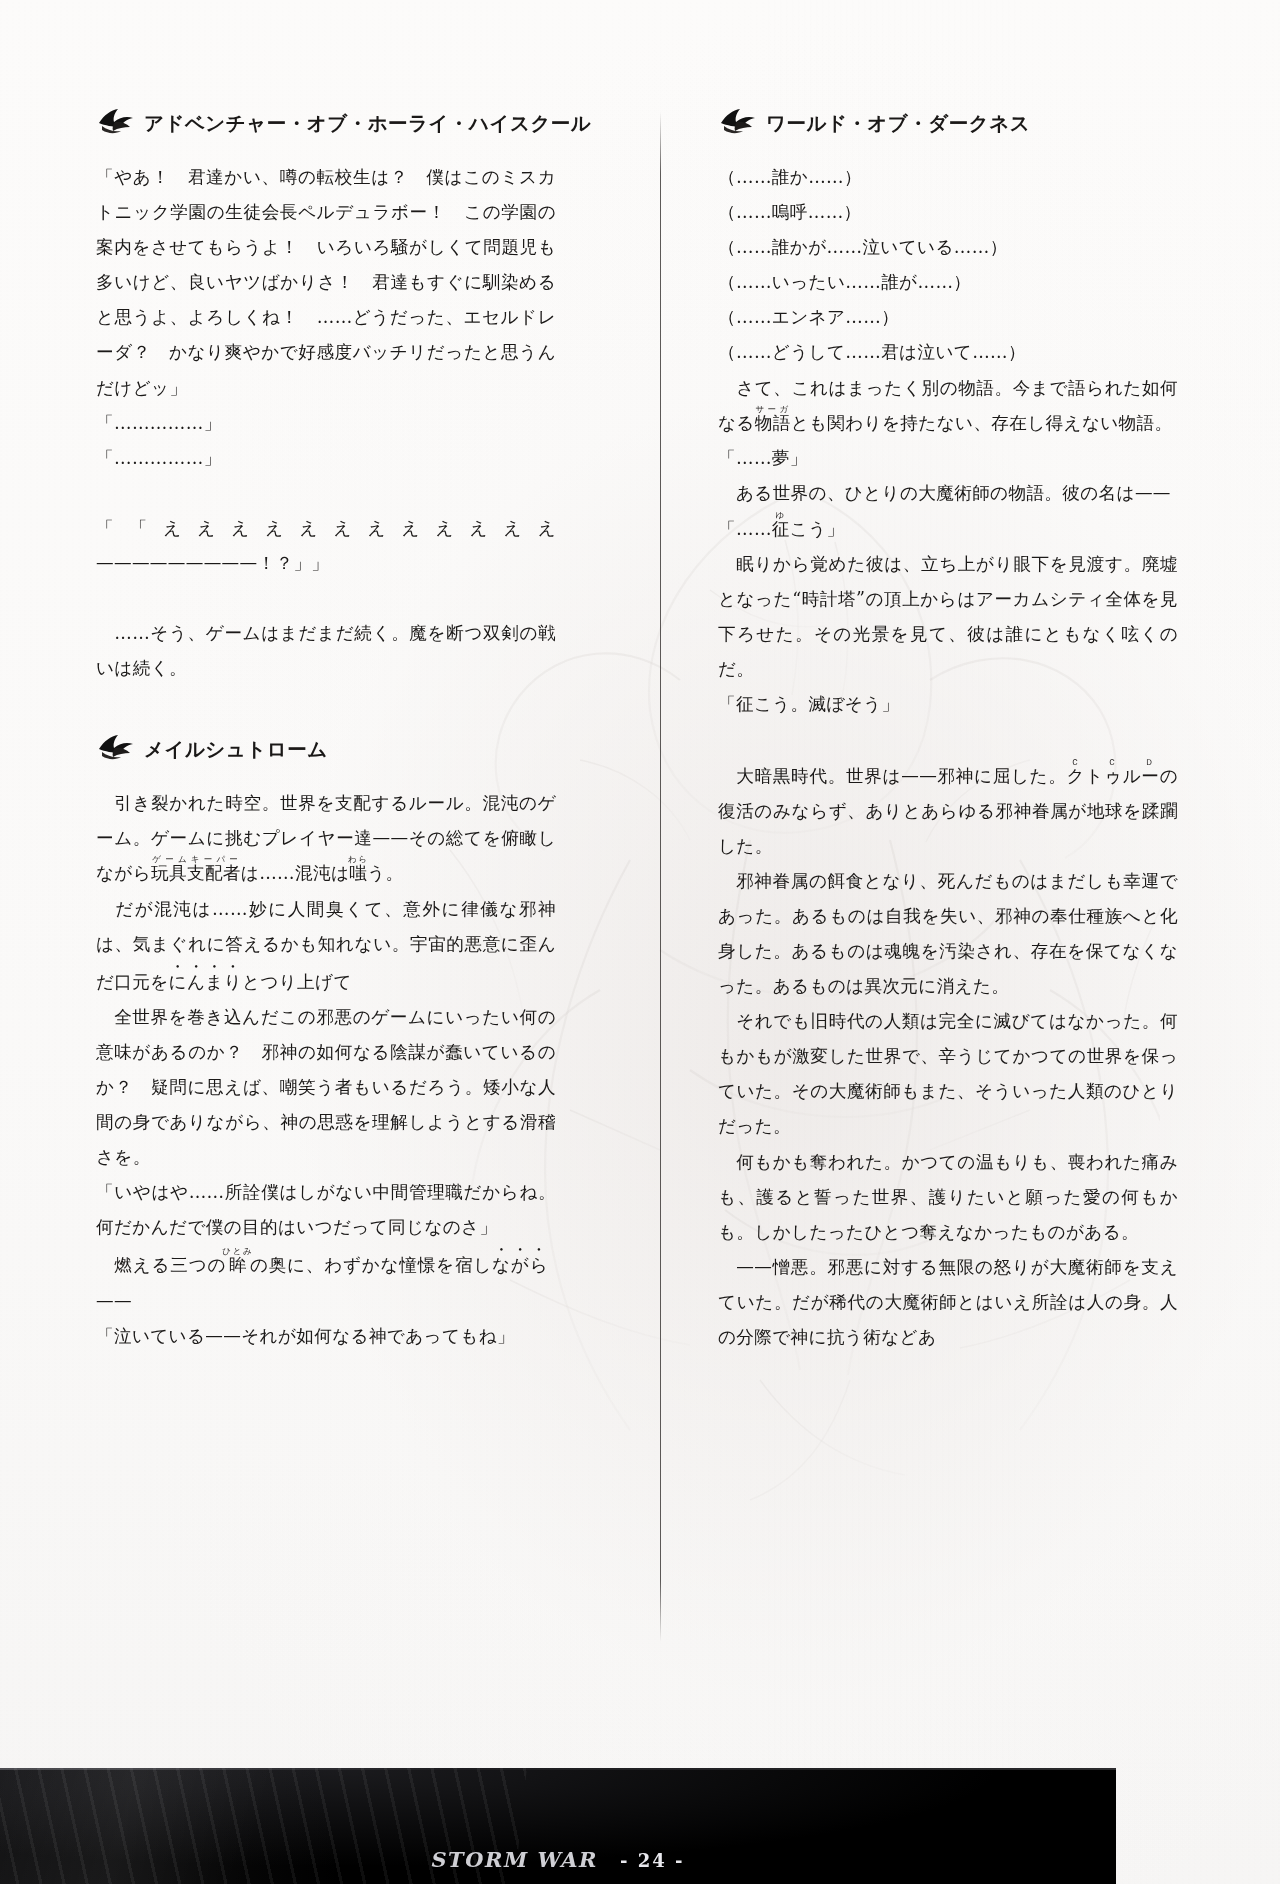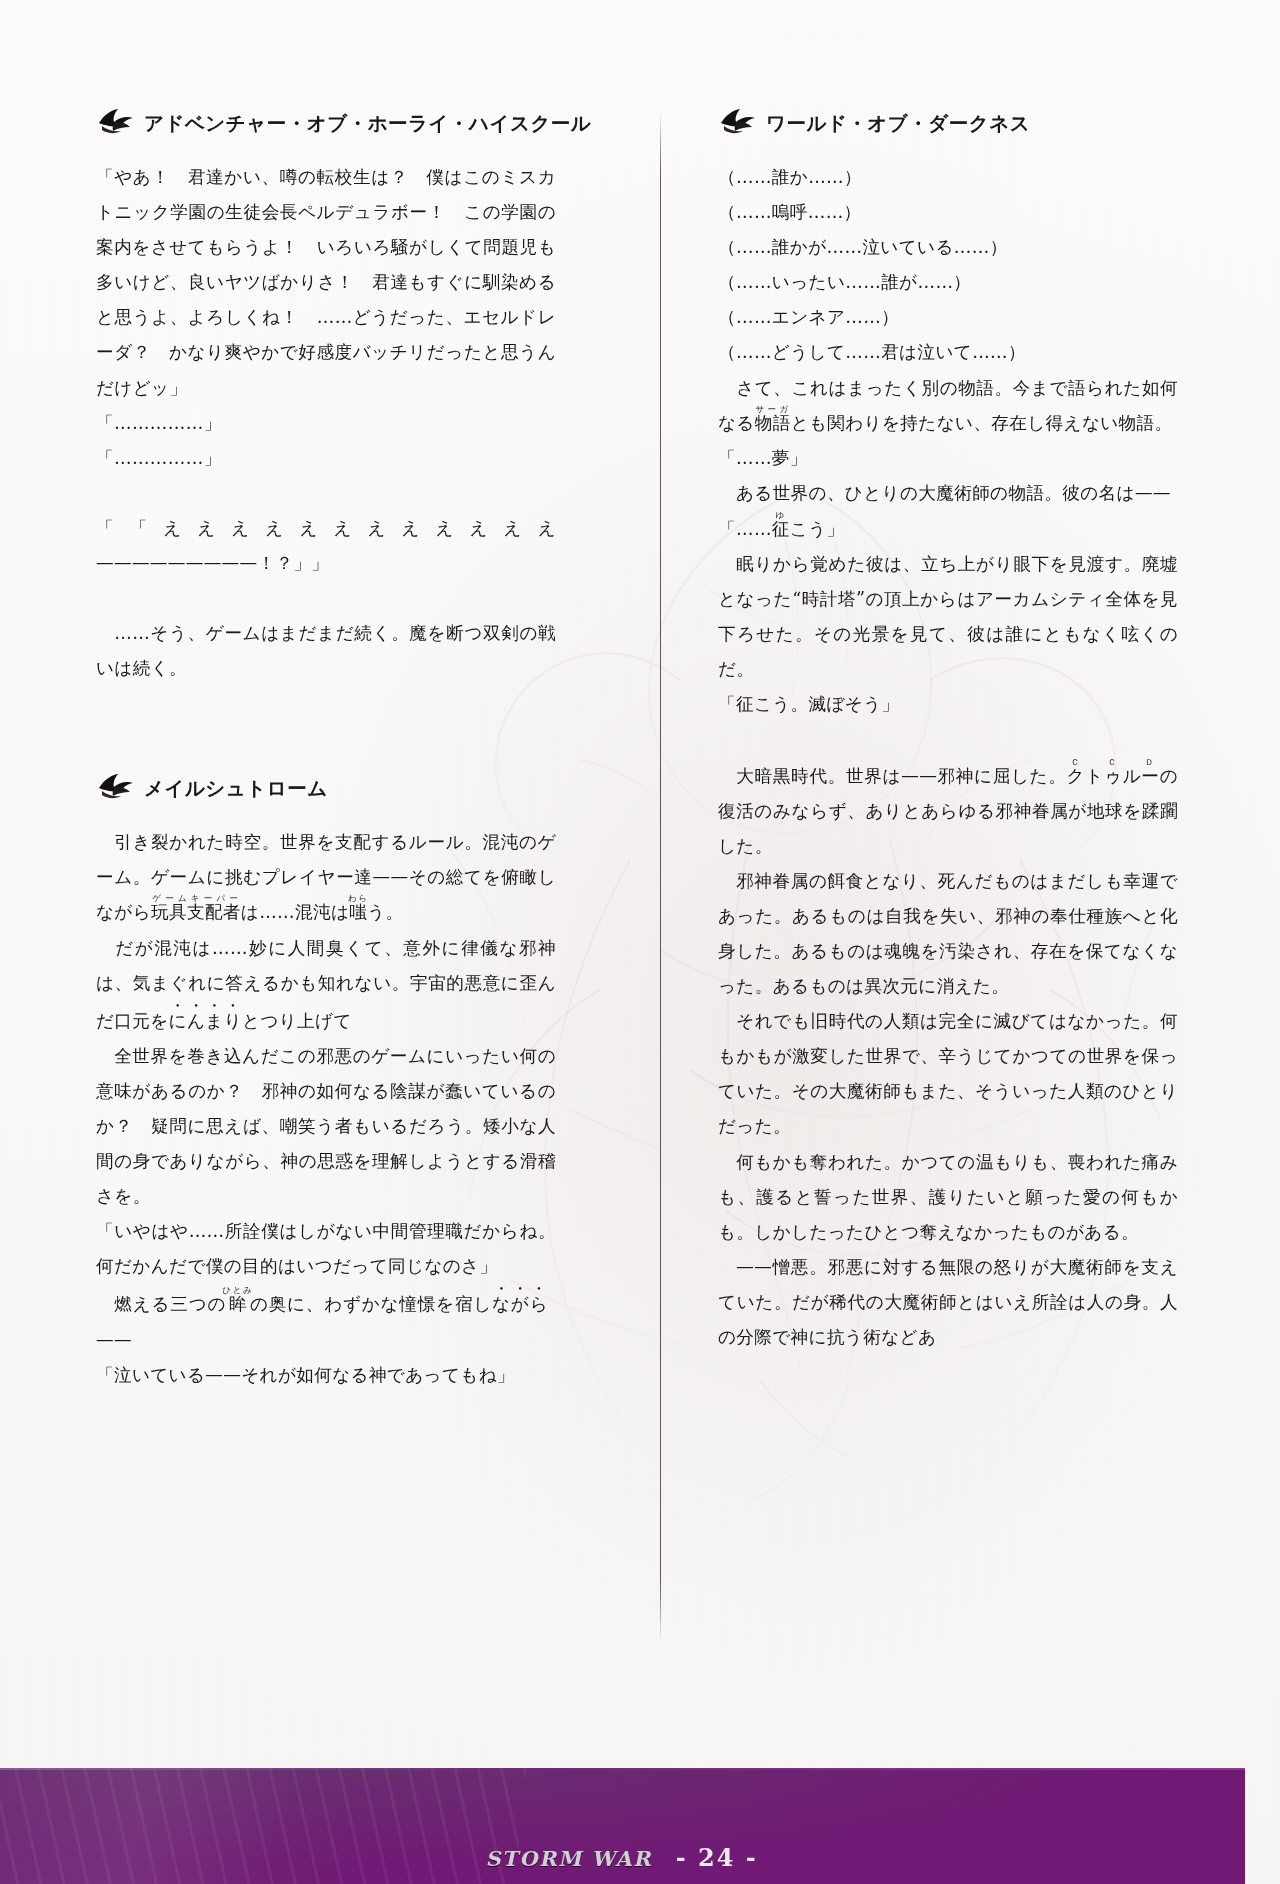--- a/index.html
+++ b/index.html
@@ -100,21 +100,21 @@
   .para {
     font-size: 17.6px;
     line-height: 35.1px;
     margin: 0;
     text-align: justify;
     text-justify: inter-character;
     letter-spacing: .02em;
     color: #1b1918;
   }
   .gap-sm { margin-top: 35px; }
-  .gap-lg { margin-top: 87px; }
+  .gap-lg { margin-top: 48px; }
 
   
   ruby { ruby-position: over; }
   rt {
     font-size: 8.5px;
     letter-spacing: .2em;
     color: #2a2726;
     font-weight: 400;
     line-height: 1;
   }
@@ -123,23 +123,23 @@
     -webkit-text-emphasis: dot;
     text-emphasis-position: over right;
     -webkit-text-emphasis-position: over right;
   }
 
   
   #footer {
     position: absolute;
     left: 0;
     bottom: 0;
-    width: 1245px;
+    width: 1116px;
     height: 116px;
-    background: #701a75;
+    background: #000000;
     overflow: hidden;
   }
   #footer .sheen {
     position: absolute;
     left: 0; top: 0;
     width: 100%; height: 100%;
     background:
       linear-gradient(105deg, rgba(255,255,255,0.00) 0%, rgba(255,255,255,0.05) 12%, rgba(255,255,255,0.00) 24%),
       linear-gradient(80deg, rgba(120,120,128,0.16) 0%, rgba(0,0,0,0) 30%),
       radial-gradient(ellipse at 30% 0%, rgba(90,90,100,0.30) 0%, rgba(0,0,0,0) 60%);
@@ -172,21 +172,21 @@
     font-family: "DejaVu Serif", "Liberation Serif", serif;
     font-style: italic;
     font-weight: 700;
     font-size: 21px;
     letter-spacing: 1.5px;
     color: #cfcfd4;
     text-shadow: 0 1px 0 rgba(0,0,0,.8);
   }
   #footer .pagenum {
     font-family: "DejaVu Serif", "Liberation Serif", serif;
-    font-size: 24px;
+    font-size: 18px;
     font-weight: 700;
     letter-spacing: 2px;
     color: #e9e9ee;
   }
 </style>
 </head>
 <body>
 
 <div id="page">
   <div id="ghost">

